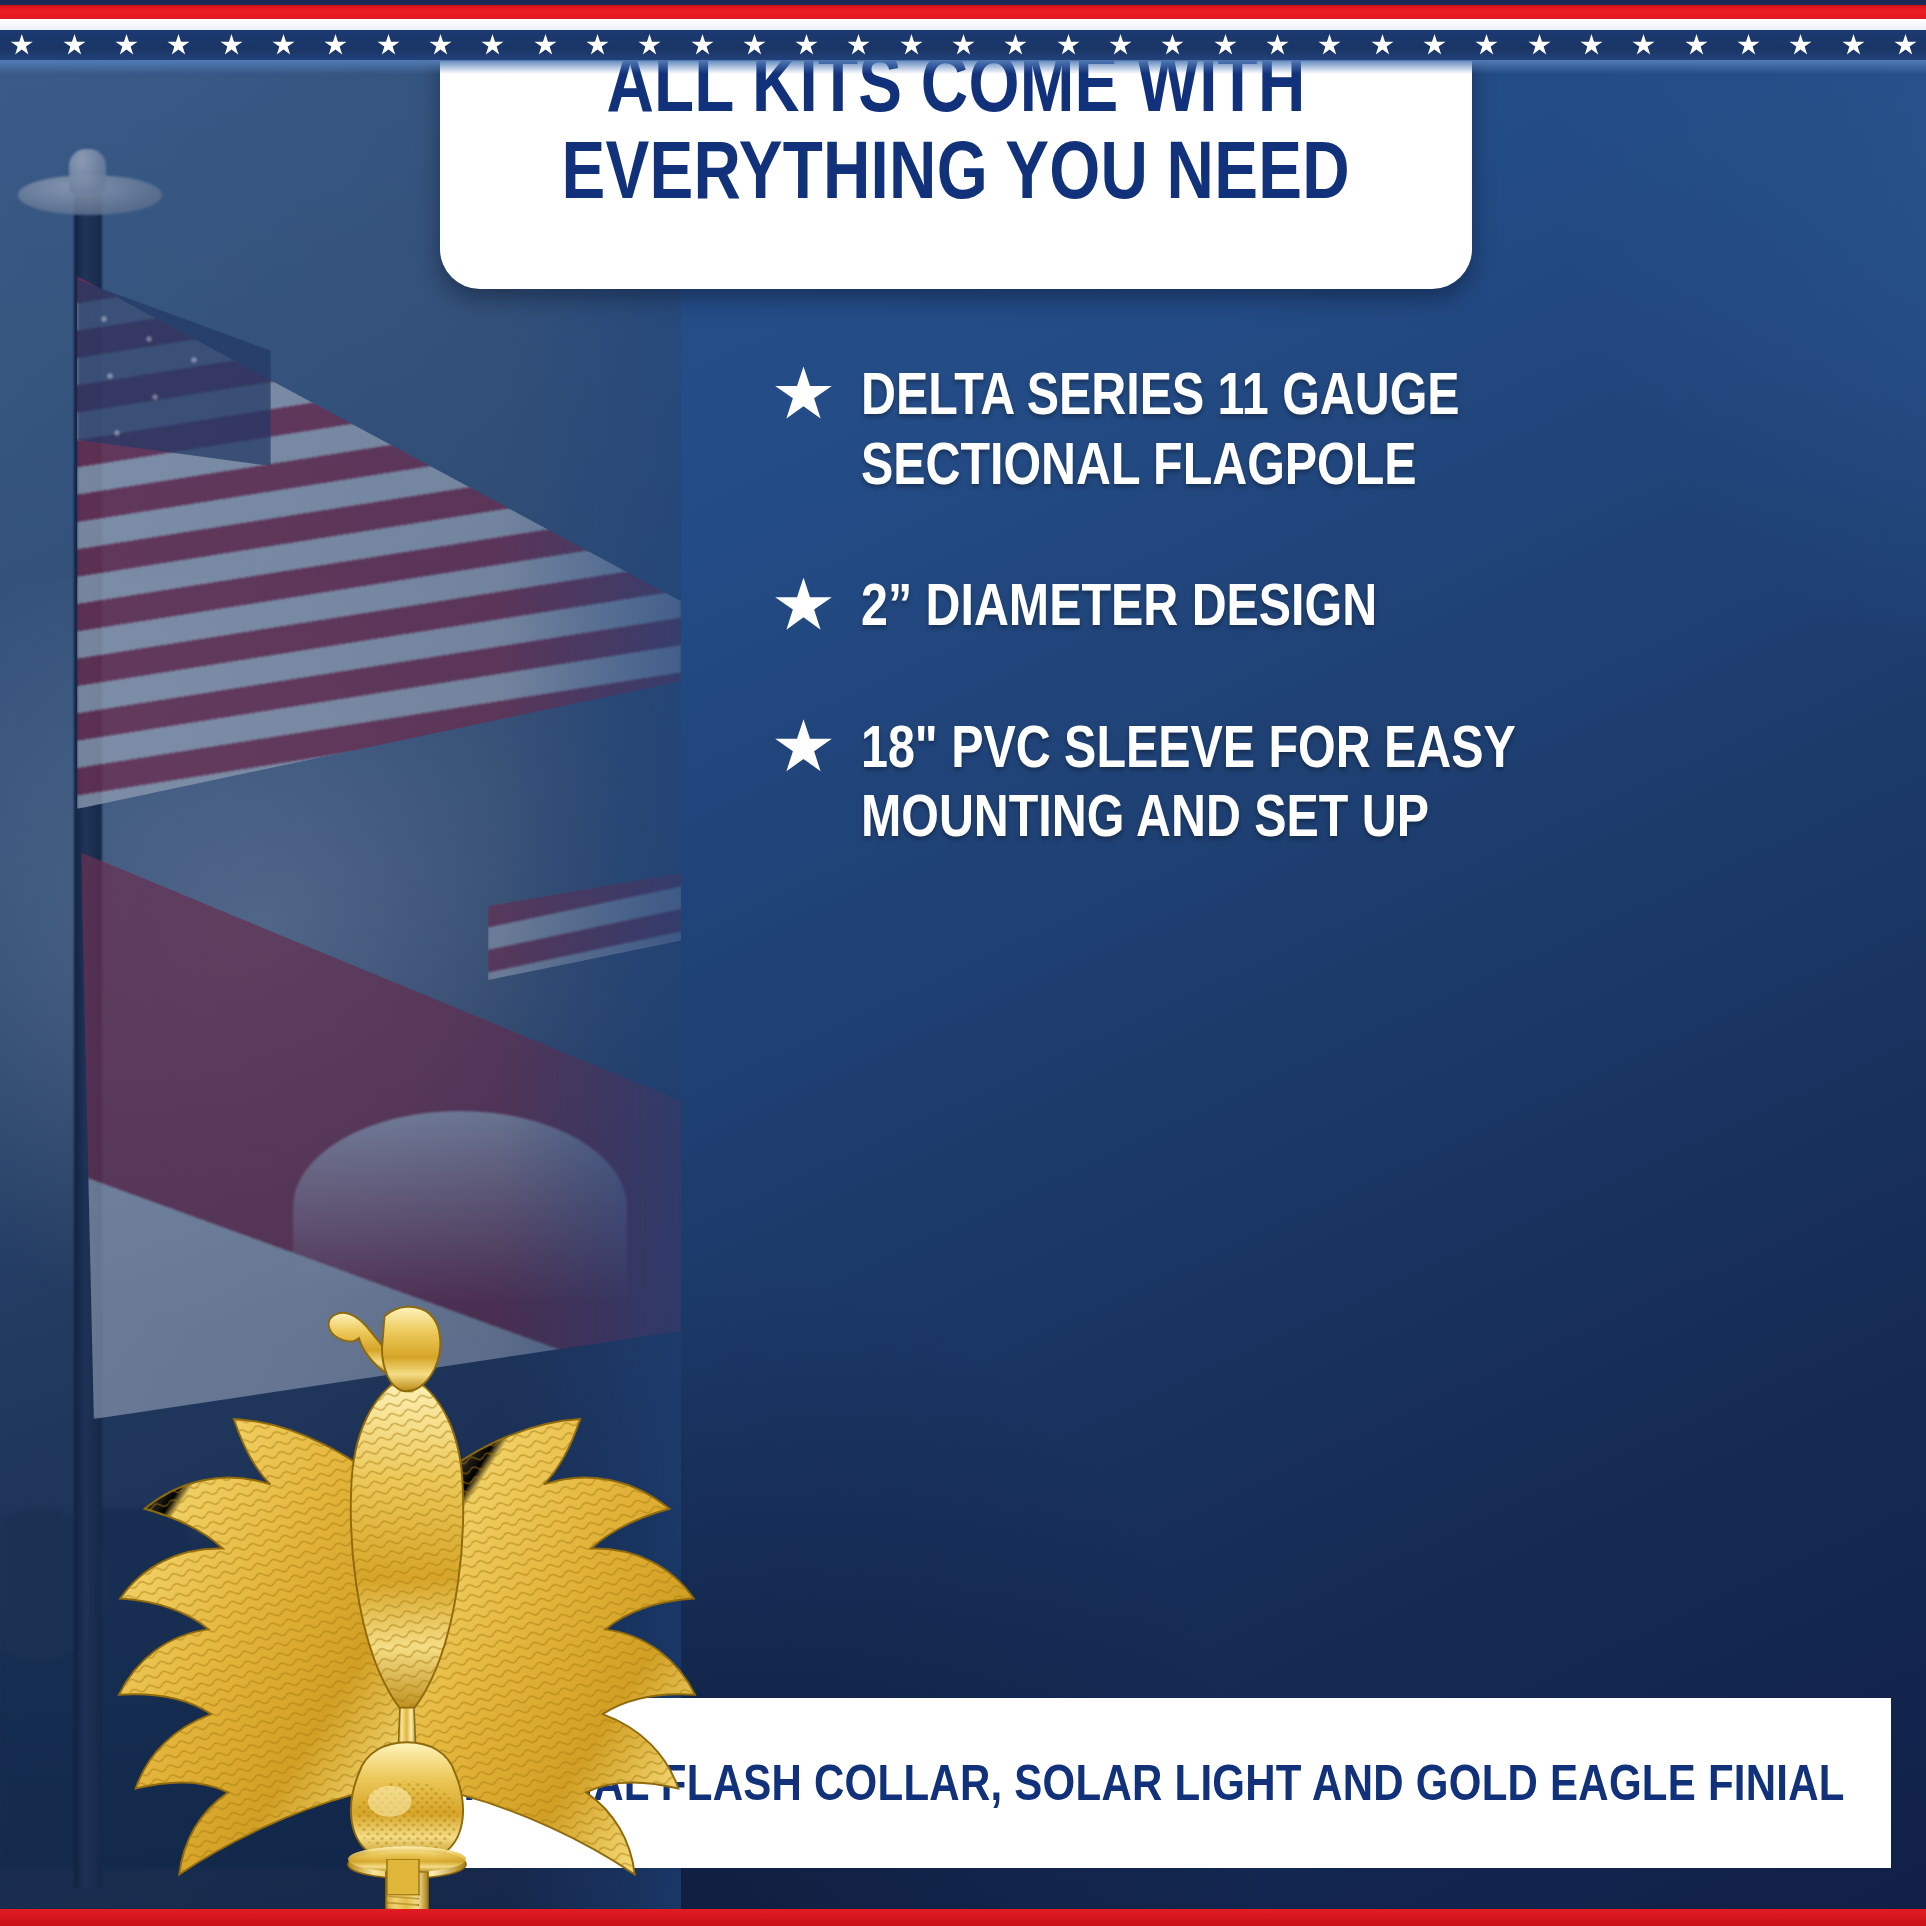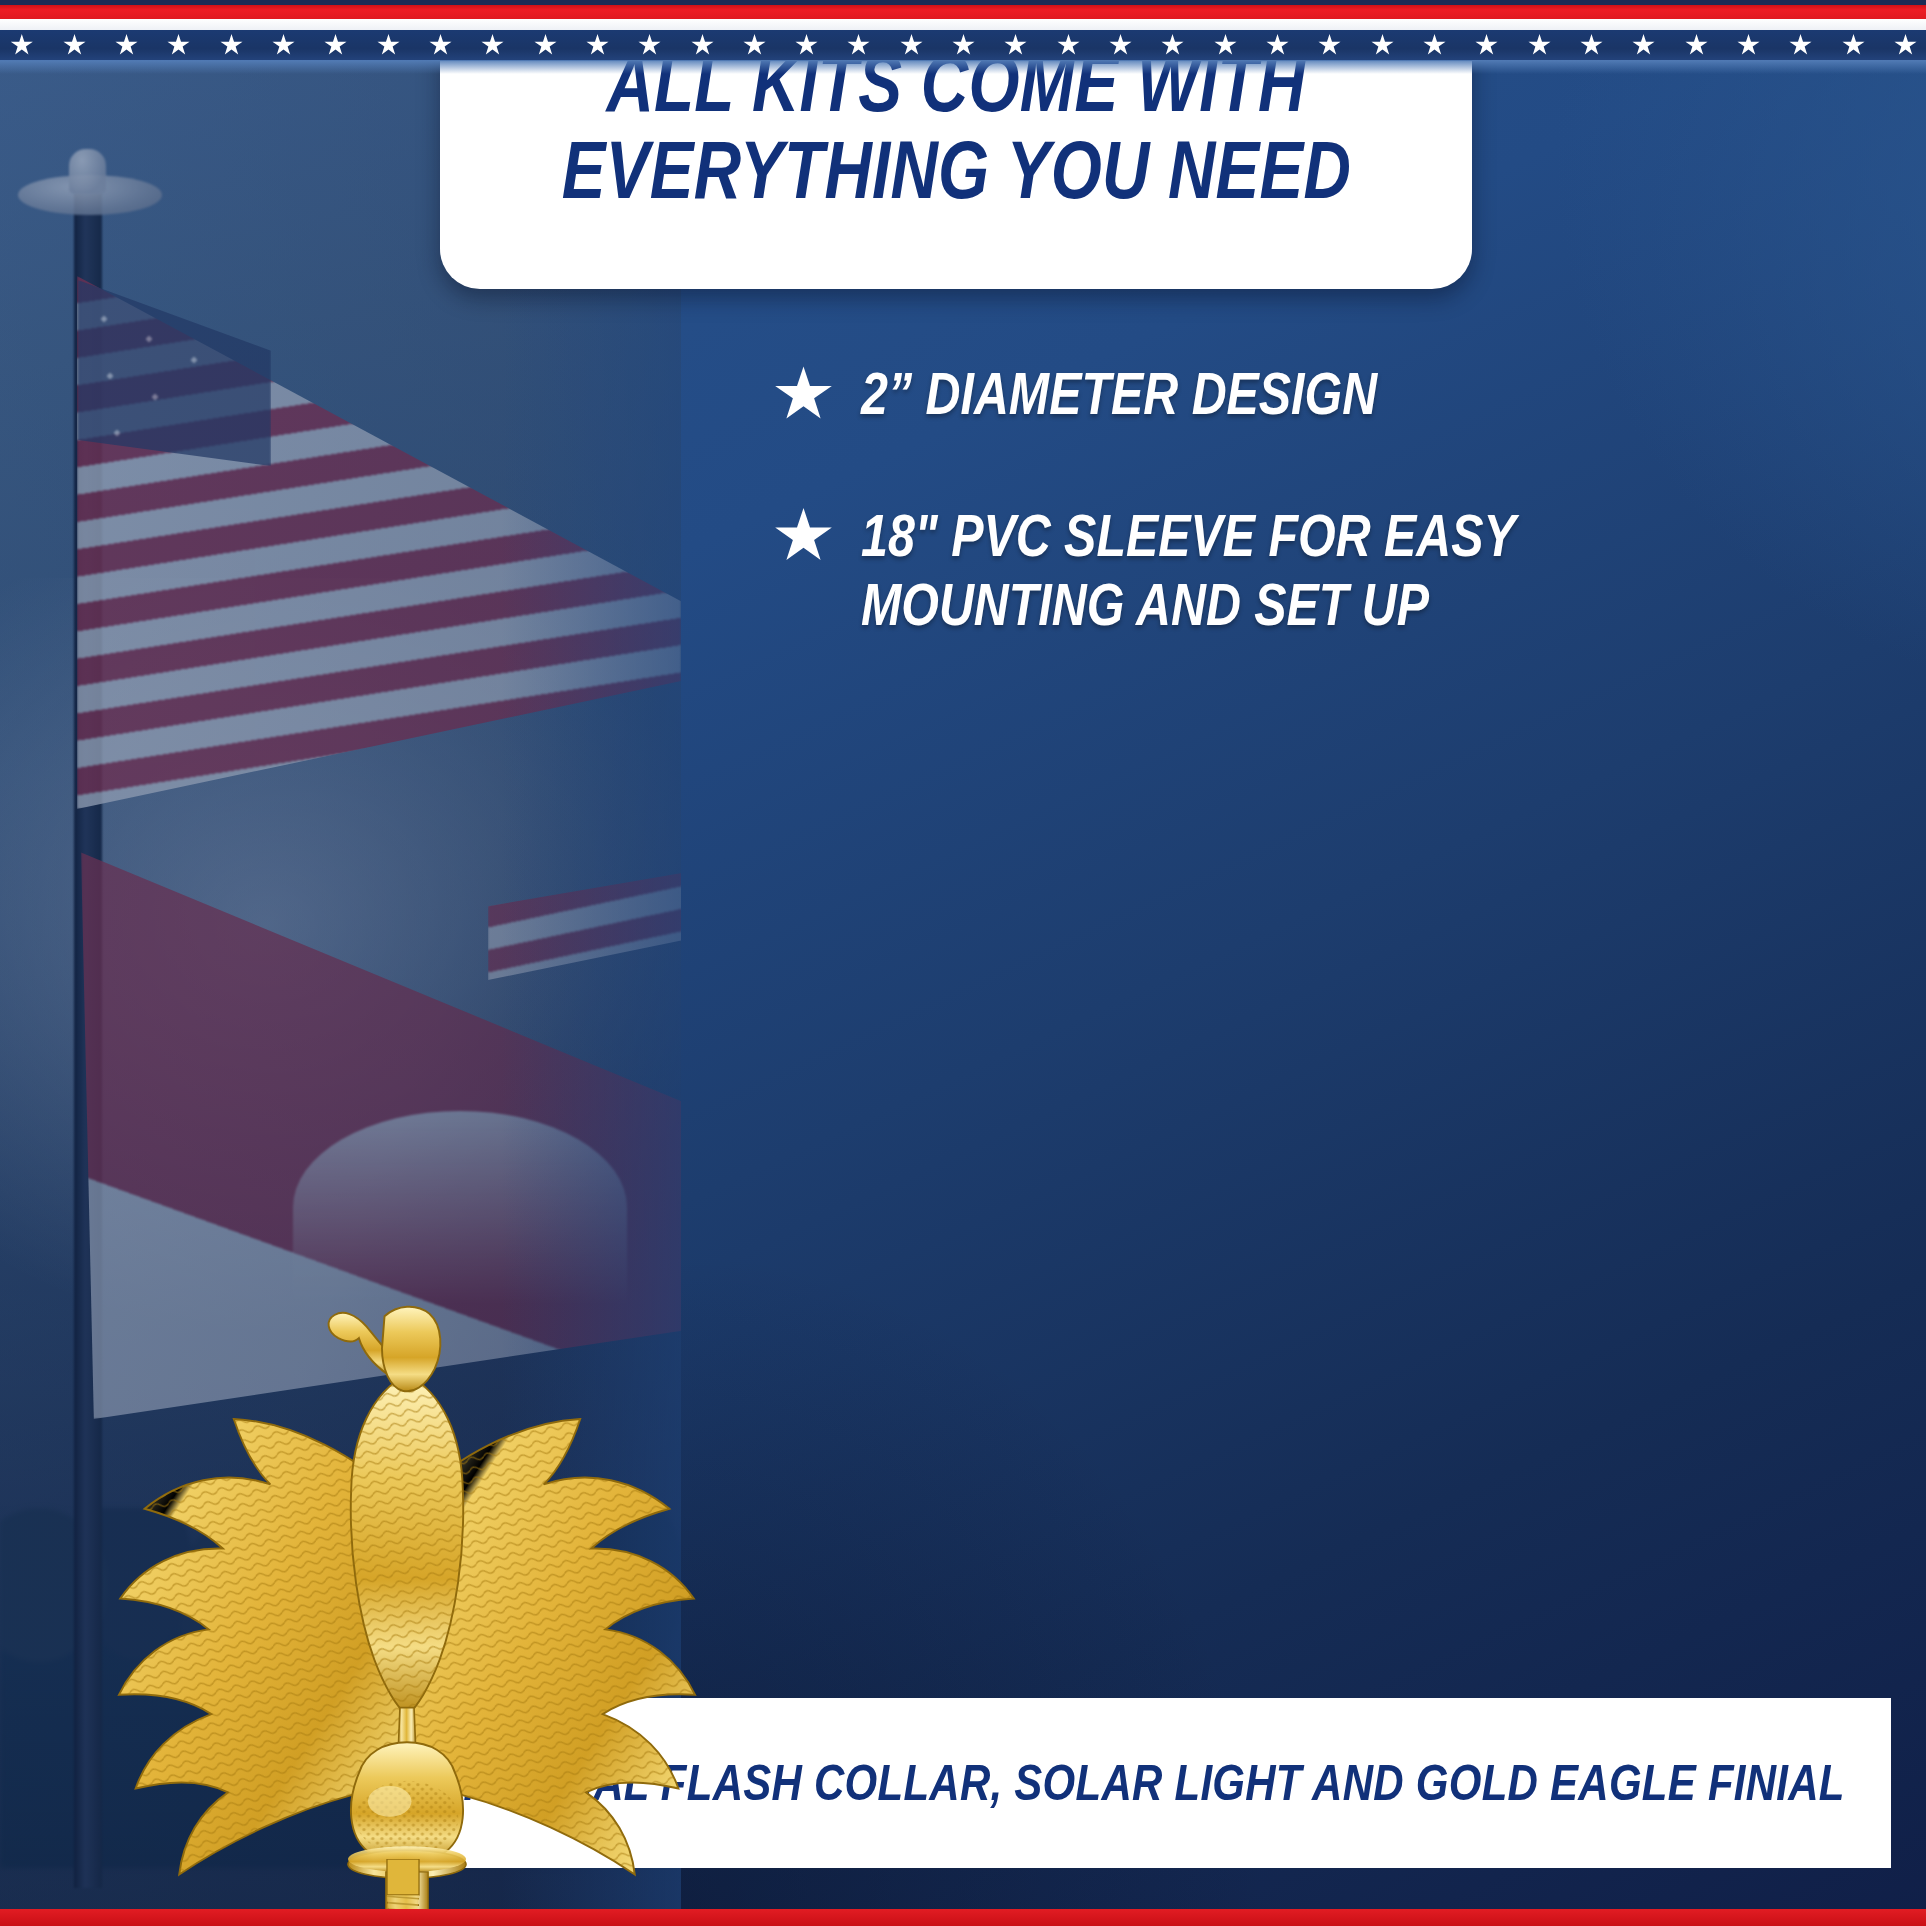--- a/index.html
+++ b/index.html
@@ -1,21 +1,20 @@
 <!DOCTYPE html>
 <html style="font-size:10.3px"><head>
 <meta charset="utf-8">
 <style>
   html,body{margin:0;padding:0;background:#0d1b3e;}
   *{box-sizing:border-box;}
   #stage{
     position:relative;width:1926px;height:1926px;overflow:hidden;
     font-family:"Liberation Sans", sans-serif;
     background:#14532d;
-    font-style:italic;
   }
 
   
   .photo{position:absolute;inset:0;overflow:hidden;}
   .sky{
     position:absolute;left:0;top:0;width:758px;height:1926px;
     background:
       linear-gradient(170deg,#4a6f9e 0%,#46688f 18%,#3e5f85 38%,#2f4a6e 58%,#24395a 76%,#1a2b46 100%);
   }
   .sky-haze{
@@ -270,20 +269,25 @@
   </div>
 
   <div class="headcard">
     <div class="headline">ALL KITS COME WITH</div>
     <div class="headline">EVERYTHING YOU NEED</div>
   </div>
 
   <div class="features" id="featlist">
       <div class="feat">
         <div class="bstar"></div>
+        <div class="ftext">DELTA SERIES 11 GAUGE
+SECTIONAL FLAGPOLE</div>
+      </div>
+      <div class="feat">
+        <div class="bstar"></div>
         <div class="ftext">2” DIAMETER  DESIGN</div>
       </div>
       <div class="feat">
         <div class="bstar"></div>
         <div class="ftext">18" PVC SLEEVE FOR EASY
 MOUNTING AND SET UP</div>
       </div>
     </div>
 
   <div class="eagle">

